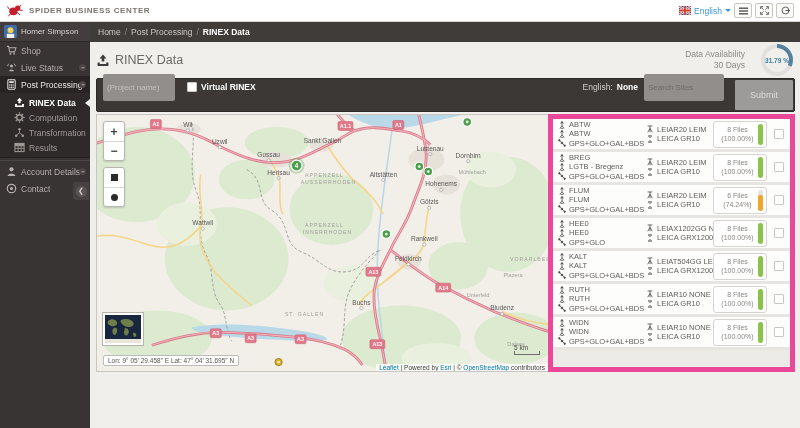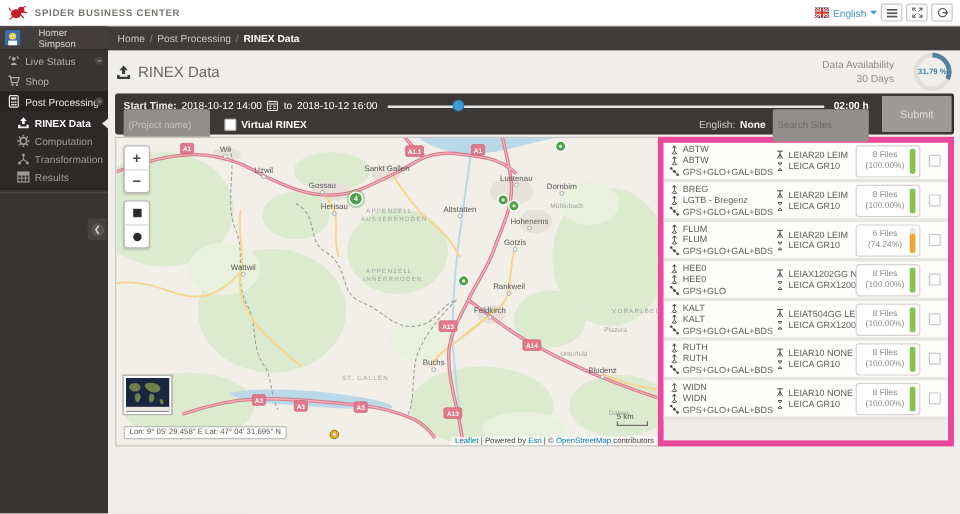--- a/index.html
+++ b/index.html
@@ -16,21 +16,21 @@
   #lang { display:flex; align-items:center; gap:3px; font-size:8.5px; color:#3f96d2; cursor:pointer; }
   #lang .caret { width:0; height:0; border-left:3px solid transparent; border-right:3px solid transparent; border-top:3px solid #3f96d2; }
   .tb-btn { width:18px; height:15px; border:1px solid #c9c7c4; border-radius:2px; background:#fbfbfa;
     display:flex; align-items:center; justify-content:center; margin-left:3px; color:#555; cursor:pointer; }
 
   
   #shell { display:flex; height:406px; }
 
   
   #sidebar { position:relative; width:90px; background:#383434; color:#b5afac; flex:none; }
-  #user-row { height:20px; background:#433e3d; display:flex; align-items:center; gap:15px; padding:0 4px;
+  #user-row { height:20px; background:#433e3d; display:flex; align-items:center; gap:4px; padding:0 4px;
     font-size:8px; color:#d8d3d0; border-bottom:1px solid #2c2828; }
   .nav-item { height:17px; display:flex; align-items:center; gap:4px; padding:0 6px; font-size:8.5px; cursor:pointer; position:relative; }
   .nav-item .lbl { white-space:nowrap; overflow:hidden; }
   .nav-item .chev { position:absolute; right:4px; width:7px; height:7px; border-radius:50%; background:#4c4746;
     display:flex; align-items:center; justify-content:center; }
   .nav-item .chev:after { content:""; width:0; height:0; border-left:2px solid transparent; border-right:2px solid transparent; border-top:2.5px solid #8d8784; }
   .nav-item.section-open { background:#282424; color:#e8e4e1; }
   #subnav { background:#2e2a2a; padding:2px 0; border-bottom:1px solid #241zzz; border-bottom:1px solid #242020; }
   .sub-item { height:15px; display:flex; align-items:center; gap:4px; padding:0 4px 0 14px; font-size:8.5px; color:#a09a97; cursor:pointer; position:relative; }
   .sub-item.active { color:#ffffff; font-weight:bold; }
@@ -193,37 +193,37 @@
             <circle cx="5.9" cy="5" r="0.6" fill="#fff"></circle>
             <circle cx="8.1" cy="5" r="0.6" fill="#fff"></circle>
           </svg>
       </span>
       <span>Homer Simpson</span>
     </div>
     <div id="nav">
         <div class="nav-item">
           <span class="ic">
             <svg width="11" height="11" viewBox="0 0 12 12">
+              <path d="M1 1.5 H2.8 L4 7.5 H9.4 L10.9 3 H3.2" fill="none" stroke="currentColor" stroke-width="1.1"></path>
+              <circle cx="4.8" cy="9.6" r="1" fill="currentColor"></circle>
+              <circle cx="8.8" cy="9.6" r="1" fill="currentColor"></circle>
+            </svg>
+          </span>
+          <span class="lbl">Shop</span>
+        </div>
+        <div class="nav-item">
+          <span class="ic">
+            <svg width="11" height="11" viewBox="0 0 12 12">
               <circle cx="6" cy="4.4" r="1.7" fill="currentColor"></circle>
               <path d="M3.4 10 C3.4 7.4 8.6 7.4 8.6 10 Z" fill="currentColor"></path>
               <path d="M1.8 4.5 A4.6 4.6 0 0 1 3.2 1.9 M10.2 4.5 A4.6 4.6 0 0 0 8.8 1.9" stroke="currentColor" stroke-width="1" fill="none"></path>
             </svg>
           </span>
           <span class="lbl">Live Status</span>
           <span class="chev"></span>
-        </div>
-        <div class="nav-item">
-          <span class="ic">
-            <svg width="11" height="11" viewBox="0 0 12 12">
-              <path d="M1 1.5 H2.8 L4 7.5 H9.4 L10.9 3 H3.2" fill="none" stroke="currentColor" stroke-width="1.1"></path>
-              <circle cx="4.8" cy="9.6" r="1" fill="currentColor"></circle>
-              <circle cx="8.8" cy="9.6" r="1" fill="currentColor"></circle>
-            </svg>
-          </span>
-          <span class="lbl">Shop</span>
         </div>
         <div class="nav-item section-open">
           <span class="ic">
             <svg width="11" height="11" viewBox="0 0 12 12">
               <rect x="2" y="0.8" width="8" height="10.4" rx="1" fill="none" stroke="currentColor" stroke-width="1.1"></rect>
               <rect x="3.6" y="2.4" width="4.8" height="2" fill="currentColor"></rect>
               <g fill="currentColor">
                 <circle cx="4.2" cy="6.6" r=".8"></circle>
                 <circle cx="6" cy="6.6" r=".8"></circle>
                 <circle cx="7.8" cy="6.6" r=".8"></circle>
@@ -278,20 +278,39 @@
               <svg width="11" height="11" viewBox="0 0 12 12">
                 <rect x="1" y="1.5" width="10" height="9" fill="none" stroke="currentColor" stroke-width="1.1"></rect>
                 <path d="M1 4.2 H11 M1 7 H11 M4.5 4.2 V10.5 M7.8 4.2 V10.5" stroke="currentColor" stroke-width="0.9"></path>
                 <rect x="1" y="1.5" width="10" height="2.7" fill="currentColor"></rect>
               </svg>
             </span>
             <span>Results</span>
           </div>
         </div>
         <div id="nav-bottom">
+          <div class="nav-item">
+            <span class="ic">
+              <svg width="11" height="11" viewBox="0 0 12 12">
+                <circle cx="6" cy="3.6" r="2.3" fill="currentColor"></circle>
+                <path d="M1.8 11 C1.8 7.2 10.2 7.2 10.2 11 Z" fill="currentColor"></path>
+              </svg>
+            </span>
+            <span class="lbl">Account Details</span>
+            <span class="chev"></span>
+          </div>
+          <div class="nav-item">
+            <span class="ic">
+              <svg width="11" height="11" viewBox="0 0 12 12">
+                <circle cx="6" cy="6" r="4.6" fill="none" stroke="currentColor" stroke-width="1.3"></circle>
+                <circle cx="6" cy="6" r="1.7" fill="currentColor"></circle>
+              </svg>
+            </span>
+            <span class="lbl">Contact</span>
+          </div>
         </div>
       </div>
     <div id="collapse-btn">
       <span class="circ">❮</span>
     </div>
   </div>
 
   <div id="main">
     <div id="breadcrumb">
       <span>Home</span>
@@ -325,40 +344,20 @@
               <circle cx="18" cy="18" r="14" fill="none" stroke="#e2e0dd" stroke-width="4"></circle>
               <circle id="donut-arc" cx="18" cy="18" r="14" fill="none" stroke="#54829e" stroke-width="4" stroke-dasharray="27.96 87.96" transform="rotate(-90 18 18)"></circle>
             </svg>
             <span class="pct">31.79 %</span>
           </div>
         </div>
       </div>
 
 
       <div id="toolbar">
-        <div class="tl-row first">
-          <span class="tl-label">Start Time:</span>
-          <span class="tl-val">2018-10-12 14:00</span>
-          <span class="ic">
-            <svg width="10" height="10" viewBox="0 0 12 12">
-                <g stroke="#e8e6e4" fill="none" stroke-width="1">
-                  <rect x="1" y="2" width="10" height="9" rx="1"></rect>
-                  <path d="M1 4.5 H11 M3.5 0.8 V3 M8.5 0.8 V3"></path>
-                  <path d="M3 6.5 H5 M7 6.5 H9 M3 8.8 H5 M7 8.8 H9" stroke-width="1.2"></path>
-                </g>
-              </svg>
-          </span>
-          <span class="tl-val">to</span>
-          <span class="tl-val">2018-10-12 16:00</span>
-          <div id="slider">
-            <div class="track"></div>
-            <div class="handle"></div>
-          </div>
-          <span id="duration">02:00 h</span>
-        </div>
         <div class="tl-row">
           <input id="project-input" class="tl-input" placeholder="(Project name)" style="">
           <span class="cb" style="margin-left:8px"></span>
           <span id="vr-label">Virtual RINEX</span>
           <span id="selected-label">English:</span>
           <span id="selected-value">None</span>
           <input id="search-input" class="tl-input" placeholder="Search Sites" style="">
         </div>
         <button id="submit-btn">Submit</button>
       </div>

